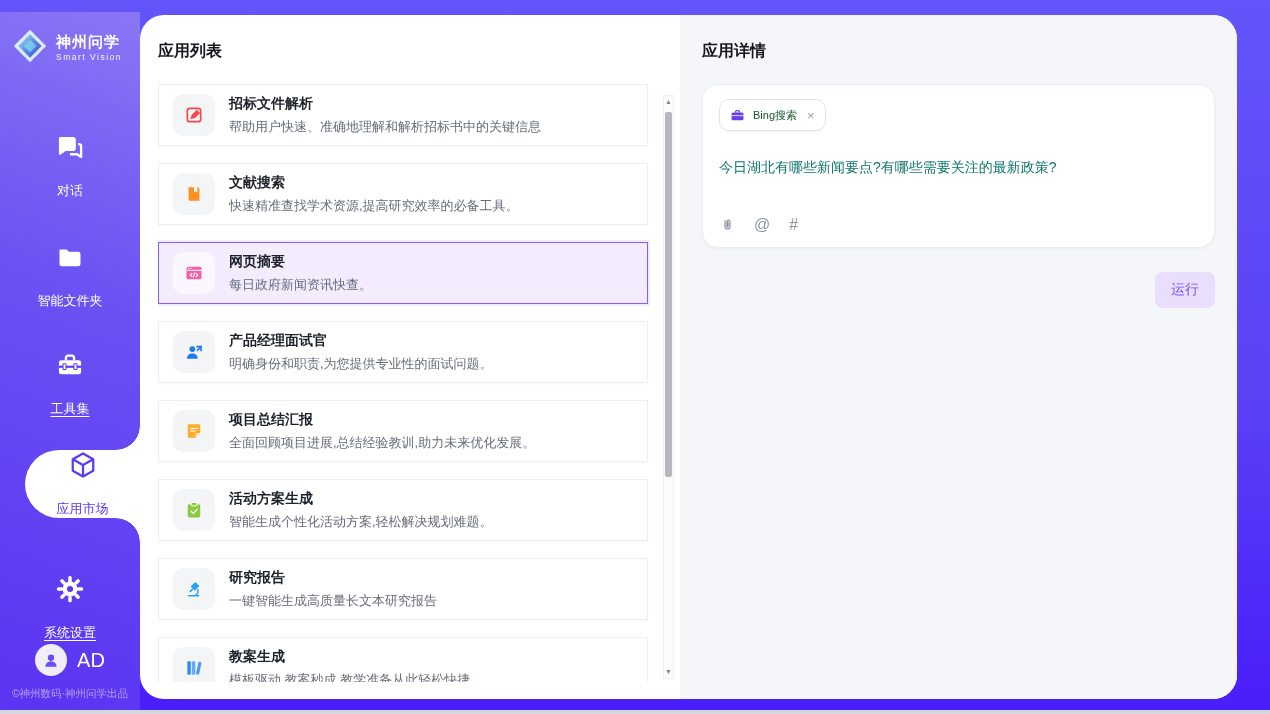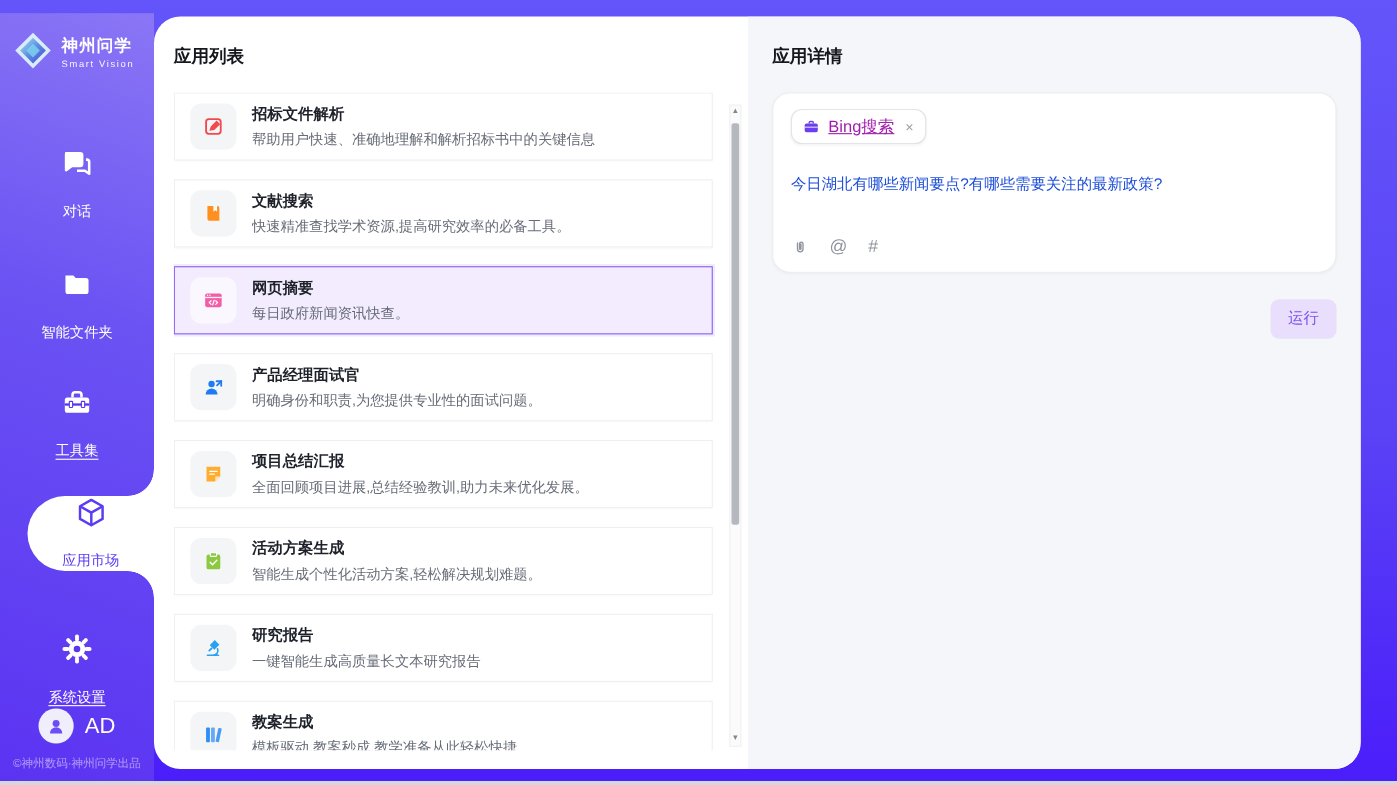--- a/index.html
+++ b/index.html
@@ -73,23 +73,23 @@
     background:#b6b8bf; border-radius:2px; cursor:pointer; }
 
   
   .detail-panel { flex:1; background:#f4f6f9; padding:26px 22px 0 22px; position:relative; }
   .detail-card { margin-top:22px; background:#fff; border:1px solid #ebedf1;
     border-radius:16px; height:164px; padding:14px 16px; position:relative;
     box-shadow:0 1px 3px rgba(31,35,41,.04); }
   .tool-tag { display:inline-flex; align-items:center; gap:8px; height:32px;
     padding:0 10px; background:#fff; border:1px solid #e2e4e9; border-radius:10px;
     box-shadow:0 1px 2px rgba(0,0,0,.04); cursor:pointer; }
-  .tool-tag .tlabel { font-size:15px; color:#a21caf;text-decoration:underline; }
+  .tool-tag .tlabel { font-size:11px; color:#14532d; }
   .tag-close { color:#9ca1a9; font-size:13px; margin-left:2px; cursor:pointer; }
-  .prompt-text { margin-top:26px; font-size:14px; color:#1d4ed8; line-height:1.5;
+  .prompt-text { margin-top:26px; font-size:14px; color:#0f766e; line-height:1.5;
     cursor:text; }
   .input-toolbar { position:absolute; left:17px; bottom:13px; display:flex; gap:19px;
     align-items:center; color:#8f959e; }
   .tb-icon { font-size:15px; cursor:pointer; display:flex; align-items:center; }
   .run-row { display:flex; justify-content:flex-end; margin-top:24px; }
   .run-button { background:var(--run-bg,#e9defb); color:var(--run-fg,#7b50f2);
     border:none; border-radius:8px; font-size:14px; padding:9px 16px; cursor:pointer;
     font-family:inherit; }
 </style>
 </head>

